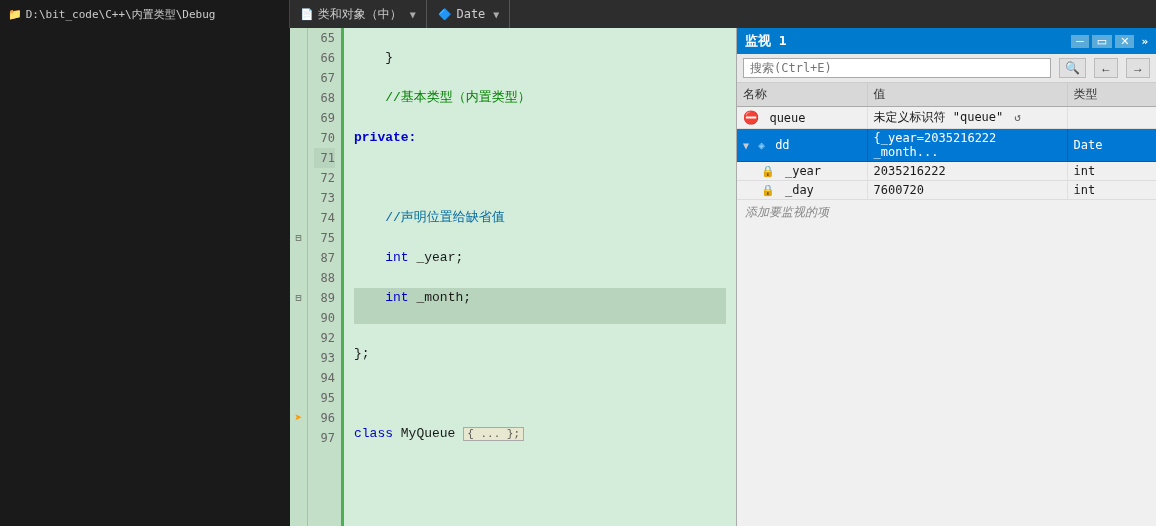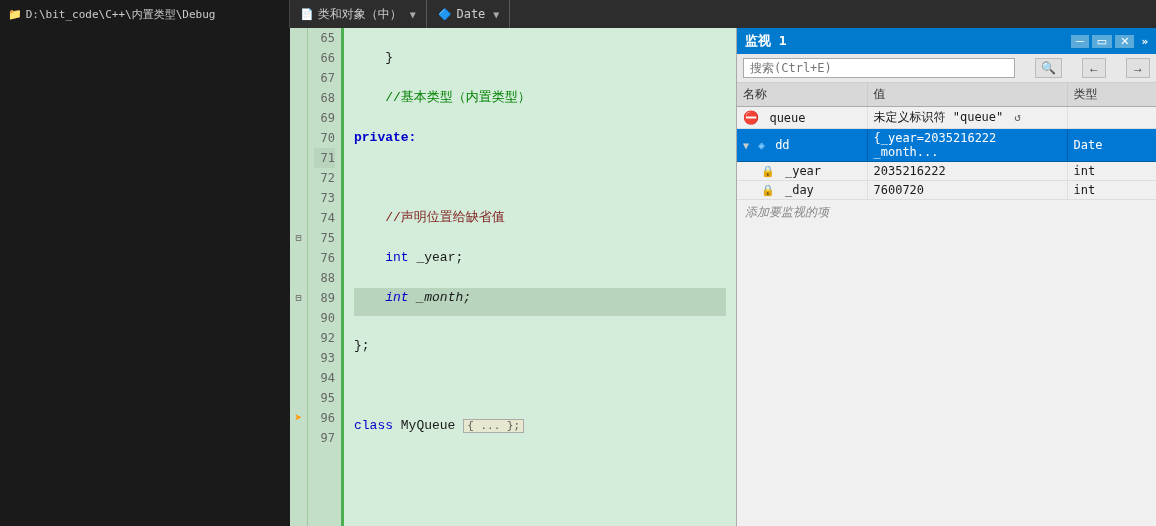--- a/index.html
+++ b/index.html
@@ -82,40 +82,40 @@
           <div>66</div>
           <div>67</div>
           <div>68</div>
           <div>69</div>
           <div>70</div>
           <div style="background:#b8d4bc;">71</div>
           <div>72</div>
           <div>73</div>
           <div>74</div>
           <div>75</div>
-          <div>76</div>
+          <div>87</div>
           <div>88</div>
           <div>89</div>
           <div>90</div>
           <div>92</div>
           <div>93</div>
           <div>94</div>
           <div>95</div>
           <div>96</div>
           <div>97</div>
         </div>
 
         <div style="flex:1;font-family:Consolas,'Courier New',monospace;font-size:13px;line-height:20px;padding:0 10px;color:#1a1a1a;white-space:pre;">
 <div style="height:20px;"><span>    }</span></div>
 <div style="height:20px;"><span>    </span><span style="color:#008000;">//基本类型（内置类型）</span></div>
 <div style="height:20px;"><span style="color:#0000cc;font-weight:bold;">private:</span></div>
 <div style="height:20px;"> </div>
-<div style="height:20px;"><span>    </span><span style="color:#7f1d1d;">//声明位置给缺省值</span></div>
+<div style="height:20px;"><span>    </span><span style="color:#0369a1;">//声明位置给缺省值</span></div>
 <div style="height:20px;"><span>    </span><span style="color:#0000cc;">int</span><span> _year;</span></div>
-<div style="height:28px;background:#b8d4bc;font-style:italic;"><span>    </span><span style="color:#0000cc;">int</span><span> _month;</span></div>
+<div style="height:36px;background:#b8d4bc;"><span>    </span><span style="color:#0000cc;">int</span><span> _month;</span></div>
 <div style="height:20px;"><span>};</span></div>
 <div style="height:20px;"> </div>
 <div style="height:20px;"><span style="color:#0000cc;">class</span><span> MyQueue </span><span style="background:#e8e8d0;border:1px solid #aaa;padding:0 3px;font-size:11px;color:#555;">{ ... };</span></div>
 <div style="height:20px;"> </div>
 
 
 
 
 
 
@@ -131,21 +131,21 @@
       <div style="background:#007acc;color:white;font-size:13px;font-weight:bold;font-family:Consolas,monospace;padding:3px 8px;display:flex;align-items:center;justify-content:space-between;height:26px;flex-shrink:0;">
         <span>监视 1</span>
         <div style="display:flex;gap:3px;">
           <button style="background:#5aabda;border:none;color:white;font-size:11px;padding:1px 5px;cursor:pointer;line-height:1;">─</button>
           <button style="background:#5aabda;border:none;color:white;font-size:11px;padding:1px 5px;cursor:pointer;line-height:1;">▭</button>
           <button style="background:#5aabda;border:none;color:white;font-size:11px;padding:1px 5px;cursor:pointer;line-height:1;">✕</button>
           <span style="color:white;font-size:11px;margin-left:4px;cursor:pointer;">»</span>
         </div>
       </div>
 
-      <div style="display:flex;align-items:center;padding:4px 6px;background:#e8e8e8;border-bottom:1px solid #ccc;gap:20px;flex-shrink:0;">
+      <div style="display:flex;align-items:center;padding:4px 6px;background:#e8e8e8;border-bottom:1px solid #ccc;gap:8px;flex-shrink:0;">
         <input type="text" style="flex: 1 1 0%; border: 1px solid rgb(170, 170, 170); font-size: 12px; padding: 2px 6px; background: white; font-family: Consolas, monospace;" placeholder="搜索(Ctrl+E)">
         <button style="background:#e0e0e0;border:1px solid #bbb;font-size:12px;cursor:pointer;padding:2px 5px;color:#333;">🔍</button>
         <button style="background:#e0e0e0;border:1px solid #bbb;font-size:12px;cursor:pointer;padding:2px 5px;color:#333;">←</button>
         <button style="background:#e0e0e0;border:1px solid #bbb;font-size:12px;cursor:pointer;padding:2px 5px;color:#333;">→</button>
       </div>
 
       <div style="flex:1;overflow:auto;">
         <table style="width:100%;border-collapse:collapse;font-size:12px;font-family:Consolas,monospace;">
           <thead>
             <tr>

